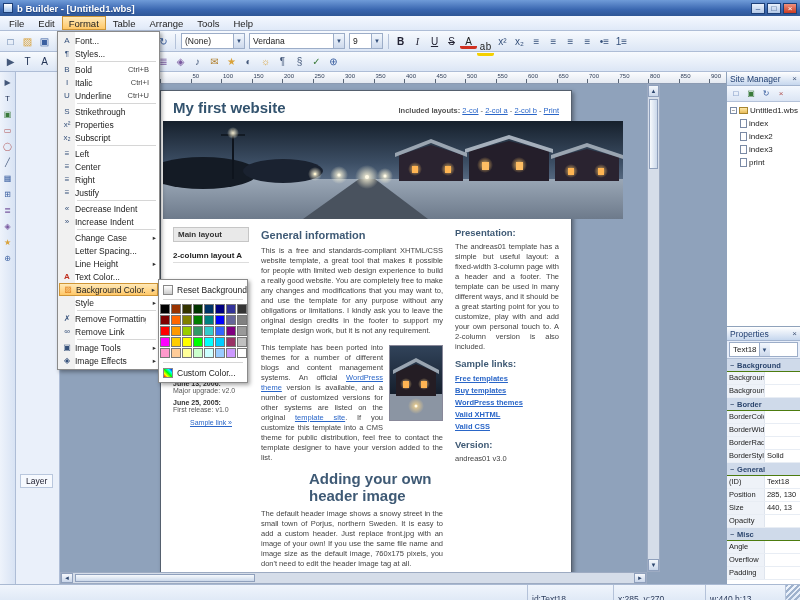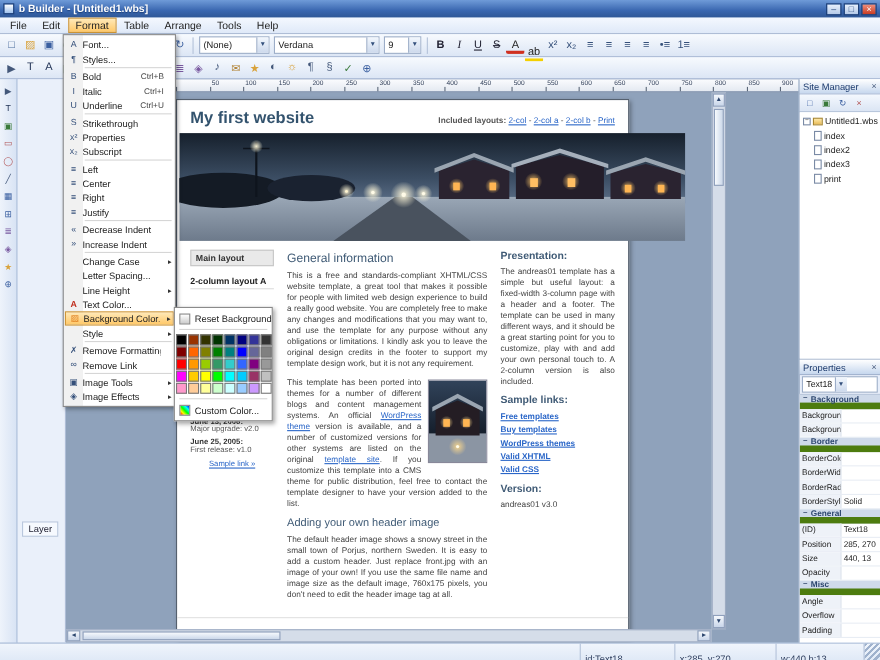--- a/index.html
+++ b/index.html
@@ -25,21 +25,21 @@
   .tb-icon { width:17px; height:16px; display:flex; align-items:center; justify-content:center; font-size:10px; border-radius:2px; color:#4a6b9a; flex:none; }
   .tb-sep { width:1px; height:15px; background:#b4c2d9; margin:0 3px; flex:none; }
   .tb-dd { height:16px; background:#fff; border:1px solid #9cadc8; display:flex; align-items:center; font-size:8.5px; padding-left:3px; margin:0 2px; flex:none; }
   .tb-dd .dd-val { flex:1; overflow:hidden; white-space:nowrap; }
   .dd-arrow { width:11px; height:14px; background:linear-gradient(#f2f7fd,#cdd9ec); border-left:1px solid #9cadc8; font-size:6px; display:flex; align-items:center; justify-content:center; color:#34507c; margin-left:2px; }
   [data-name="bold-icon"]{font-weight:bold;}
   [data-name="italic-icon"]{font-style:italic; font-family:"Liberation Serif",serif;}
   [data-name="underline-icon"]{text-decoration:underline;}
   [data-name="strikethrough-icon"]{text-decoration:line-through;}
   [data-name="text-color-icon"]{border-bottom:3px solid #d03020; height:13px; margin-top:3px;}
-  [data-name="highlight-color-icon"]{border-bottom:3px solid #f4d000; height:13px; margin-top:16px;}
+  [data-name="highlight-color-icon"]{border-bottom:3px solid #f4d000; height:13px; margin-top:16px;font-family:Liberation Mono, monospace;}
 
   
   .main { height:512px; display:flex; position:relative; }
   .toolstrip { width:16px; background:linear-gradient(90deg,#eef3fb,#d8e3f4); border-right:1px solid #aebdd6; display:flex; flex-direction:column; align-items:center; padding-top:3px; gap:2px; }
   .toolstrip .tb-icon { width:14px; height:14px; font-size:8px; }
   .left-panel { width:44px; background:#eaf0fa; border-right:1px solid #aebdd6; position:relative; font-size:8px; color:#44587a; }
   .layer-label { position:absolute; top:402px; left:4px; background:#f6f9fe; border:1px solid #b9c7dd; padding:1px 5px; font-size:8.5px; color:#223; }
 
   .canvas { flex:1; background:#8fa2bb; position:relative; overflow:hidden; }
   .ruler { position:absolute; left:0; right:0; top:0; height:12px; background:linear-gradient(#fbfcfe,#e4e9f1); border-bottom:1px solid #8c9bb2; }
@@ -67,21 +67,21 @@
   .col-left { width:76px; flex:none; }
   .col-mid { flex:1; min-width:0; }
   .col-right { width:104px; flex:none; }
   .nav-box { background:#e9e9e9; border:1px solid #c6c6c6; padding:2px 4px; font-size:8px; font-weight:bold; color:#333; margin-bottom:7px; }
   .nav-link { font-size:8px; font-weight:bold; color:#222; border-bottom:1px solid #ddd; padding:2px 0; margin-bottom:64px; }
   .h-updates, .h-side { font-size:9.5px; font-weight:bold; color:#3f5a75; margin:6px 0 4px; }
   .update { margin-bottom:5px; }
   .update-date { font-size:7px; font-weight:bold; color:#333; }
   .update-text { font-size:7px; color:#555; }
   .sample-link { font-size:7px; margin-top:6px; text-align:center; }
-  .h-main { font-size:11px; font-weight:normal; color:#3f5a75; margin:2px 0 5px; }
+  .h-main { font-size:11px; font-weight:bold; color:#3f5a75; margin:2px 0 5px; }
   .para { font-size:7.5px; line-height:10px; color:#444; margin-bottom:7px; text-align:justify; }
   .sample-img { float:right; width:54px; height:76px; margin:2px 0 3px 6px; border:1px solid #889; }
   .side-text { font-size:7.5px; line-height:10px; color:#444; margin-bottom:6px; text-align:justify; }
   .side-links .plink { display:block; font-size:7.5px; font-weight:bold; line-height:12px; }
   .page-footer { border-top:1px solid #e2e2e2; margin-top:4px; padding:7px 0 12px; text-align:center; font-size:7.5px; color:#666; line-height:11px; }
 
   
   .right-col { width:74px; flex:none; display:flex; flex-direction:column; border-left:1px solid #8fa2bb; background:#e7eefa; }
   .panel-header { height:14px; background:linear-gradient(#ffffff,#c6d7ee); border-bottom:1px solid #a3b4cf; display:flex; align-items:center; padding:0 3px; font-size:8.5px; font-weight:normal; color:#1e3c6e; }
   .panel-header .x { margin-left:auto; font-size:8px; color:#44587a; }
@@ -89,21 +89,21 @@
   .mini-toolbar .tb-icon { width:14px; height:13px; font-size:8px; }
   .sm-tree { background:#fff; flex:1; font-size:8px; padding:2px 1px; overflow:hidden; }
   .tree-row { display:flex; align-items:center; height:13px; white-space:nowrap; }
   .tree-exp { width:7px; height:7px; border:1px solid #7a8aa5; background:#fff; font-size:6px; line-height:5px; text-align:center; color:#333; margin:0 2px; flex:none; }
   .tree-folder { width:9px; height:7px; background:linear-gradient(#ffe9a8,#e8bc5a); border:1px solid #a8862f; margin-right:2px; flex:none; }
   .tree-page { width:7px; height:9px; background:#fff; border:1px solid #7a8aa5; margin:0 2px 0 12px; flex:none; }
   .props { display:flex; flex-direction:column; flex:1; min-height:0; }
   .obj-field { height:15px; margin:1px 2px; background:#fff; border:1px solid #9cadc8; display:flex; align-items:center; font-size:8px; padding-left:3px; }
   .obj-field .dd-arrow { height:13px; }
   .prop-grid { flex:1; background:#fff; overflow:hidden; border-top:1px solid #b4c2d9; }
-  .prop-header { height:13px; background:#cfdaea; border-bottom:6px solid #4d7c0f; font-size:7.5px; font-weight:bold; color:#2c466e; padding:1px 3px; display:flex; align-items:center; }
+  .prop-header { height:13px; background:#cfdaea; border-bottom:1px solid #4d7c0f; font-size:7.5px; font-weight:bold; color:#2c466e; padding:1px 3px; display:flex; align-items:center; }
   .prop-header::before { content:"−"; font-size:7px; margin-right:3px; color:#44587a; }
   .prop-row { display:flex; height:13px; border-bottom:1px solid #e8edf4; font-size:7.5px; }
   .prop-name { width:52%; background:#eef2f8; border-right:1px solid #dfe5ee; padding:1px 2px; overflow:hidden; white-space:nowrap; }
   .prop-value { flex:1; padding:1px 2px; overflow:hidden; white-space:nowrap; color:#222; }
 
   
   .statusbar { height:28px; background:linear-gradient(#f0f5fc,#d3e0f2); border-top:1px solid #a9b9d2; display:flex; align-items:stretch; font-size:8.5px; color:#2c3c5c; }
   .sb-seg { border-right:1px solid #b4c2d9; display:flex; align-items:center; padding:0 4px; white-space:nowrap; overflow:hidden; }
   .sb-seg:nth-child(1){ flex:1; }
   .sb-seg:nth-child(2){ width:86px; }
@@ -396,21 +396,21 @@
                 <polygon points="3,28 26,16 49,28 49,24 26,12 3,24" fill="#9aa5b1"></polygon>
                 <circle cx="16" cy="38" r="6" fill="url(#mg)"></circle>
                   <rect x="13" y="35" width="6" height="7" fill="#ffb553"></rect>
                 <circle cx="34" cy="38" r="6" fill="url(#mg)"></circle>
                   <rect x="31" y="35" width="6" height="7" fill="#ffb553"></rect>
                 <circle cx="26" cy="60" r="8" fill="url(#mg)"></circle>
                   <circle cx="26" cy="60" r="1.5" fill="#fffbe8"></circle>
               </svg>
             </span><span data-name="text-run">This template has been ported into themes for a number of different blogs and content management systems. An official </span><span class="plink" data-name="wordpress-theme-link">WordPress theme</span><span data-name="text-run"> version is available, and a number of customized versions for other systems are listed on the original </span><span class="plink" data-name="template-site-link">template site</span><span data-name="text-run">. If you customize this template into a CMS theme for public distribution, feel free to contact the template designer to have your version added to the list.</span>
           </div>
-          <div class="h-main" style="font-size:10px; clear:none;" data-name="header-image-heading">Adding your own header image</div>
+          <div class="h-main" style="font-size:15px; clear:none;margin-left:48px;" data-name="header-image-heading">Adding your own header image</div>
           <div class="para" data-name="paragraph-header-image">The default header image shows a snowy street in the small town of Porjus, northern Sweden. It is easy to add a custom header. Just replace front.jpg with an image of your own! If you use the same file name and image size as the default image, 760x175 pixels, you don't need to edit the header image tag at all.</div>
         </div>
 
         <div class="col-right" data-name="page-side-column">
           <div class="h-side" style="margin-top:0" data-name="presentation-heading">Presentation:</div>
           <div class="side-text" data-name="presentation-text">The andreas01 template has a simple but useful layout: a fixed-width 3-column page with a header and a footer. The template can be used in many different ways, and it should be a great starting point for you to customize, play with and add your own personal touch to. A 2-column version is also included.</div>
           <div class="h-side" data-name="sample-links-heading">Sample links:</div>
           <div class="side-links" id="side-links">
               <span class="plink" data-name="sample-link-free-templates">Free templates</span>
               <span class="plink" data-name="sample-link-buy-templates">Buy templates</span>
@@ -514,21 +514,21 @@
             <span class="prop-name" data-name="property-name">BorderStyle</span>
             <span class="prop-value" data-name="property-value">Solid</span>
           </div>
           <div class="prop-header" data-name="property-section-general">General</div>
           <div class="prop-row" data-name="property-id">
             <span class="prop-name" data-name="property-name">(ID)</span>
             <span class="prop-value" data-name="property-value">Text18</span>
           </div>
           <div class="prop-row" data-name="property-position">
             <span class="prop-name" data-name="property-name">Position</span>
-            <span class="prop-value" data-name="property-value">285, 270</span>
+            <span class="prop-value" data-name="property-value">285, 130</span>
           </div>
           <div class="prop-row" data-name="property-size">
             <span class="prop-name" data-name="property-name">Size</span>
             <span class="prop-value" data-name="property-value">440, 13</span>
           </div>
           <div class="prop-row" data-name="property-opacity">
             <span class="prop-name" data-name="property-name">Opacity</span>
             <span class="prop-value" data-name="property-value"></span>
           </div>
           <div class="prop-header" data-name="property-section-misc">Misc</div>

